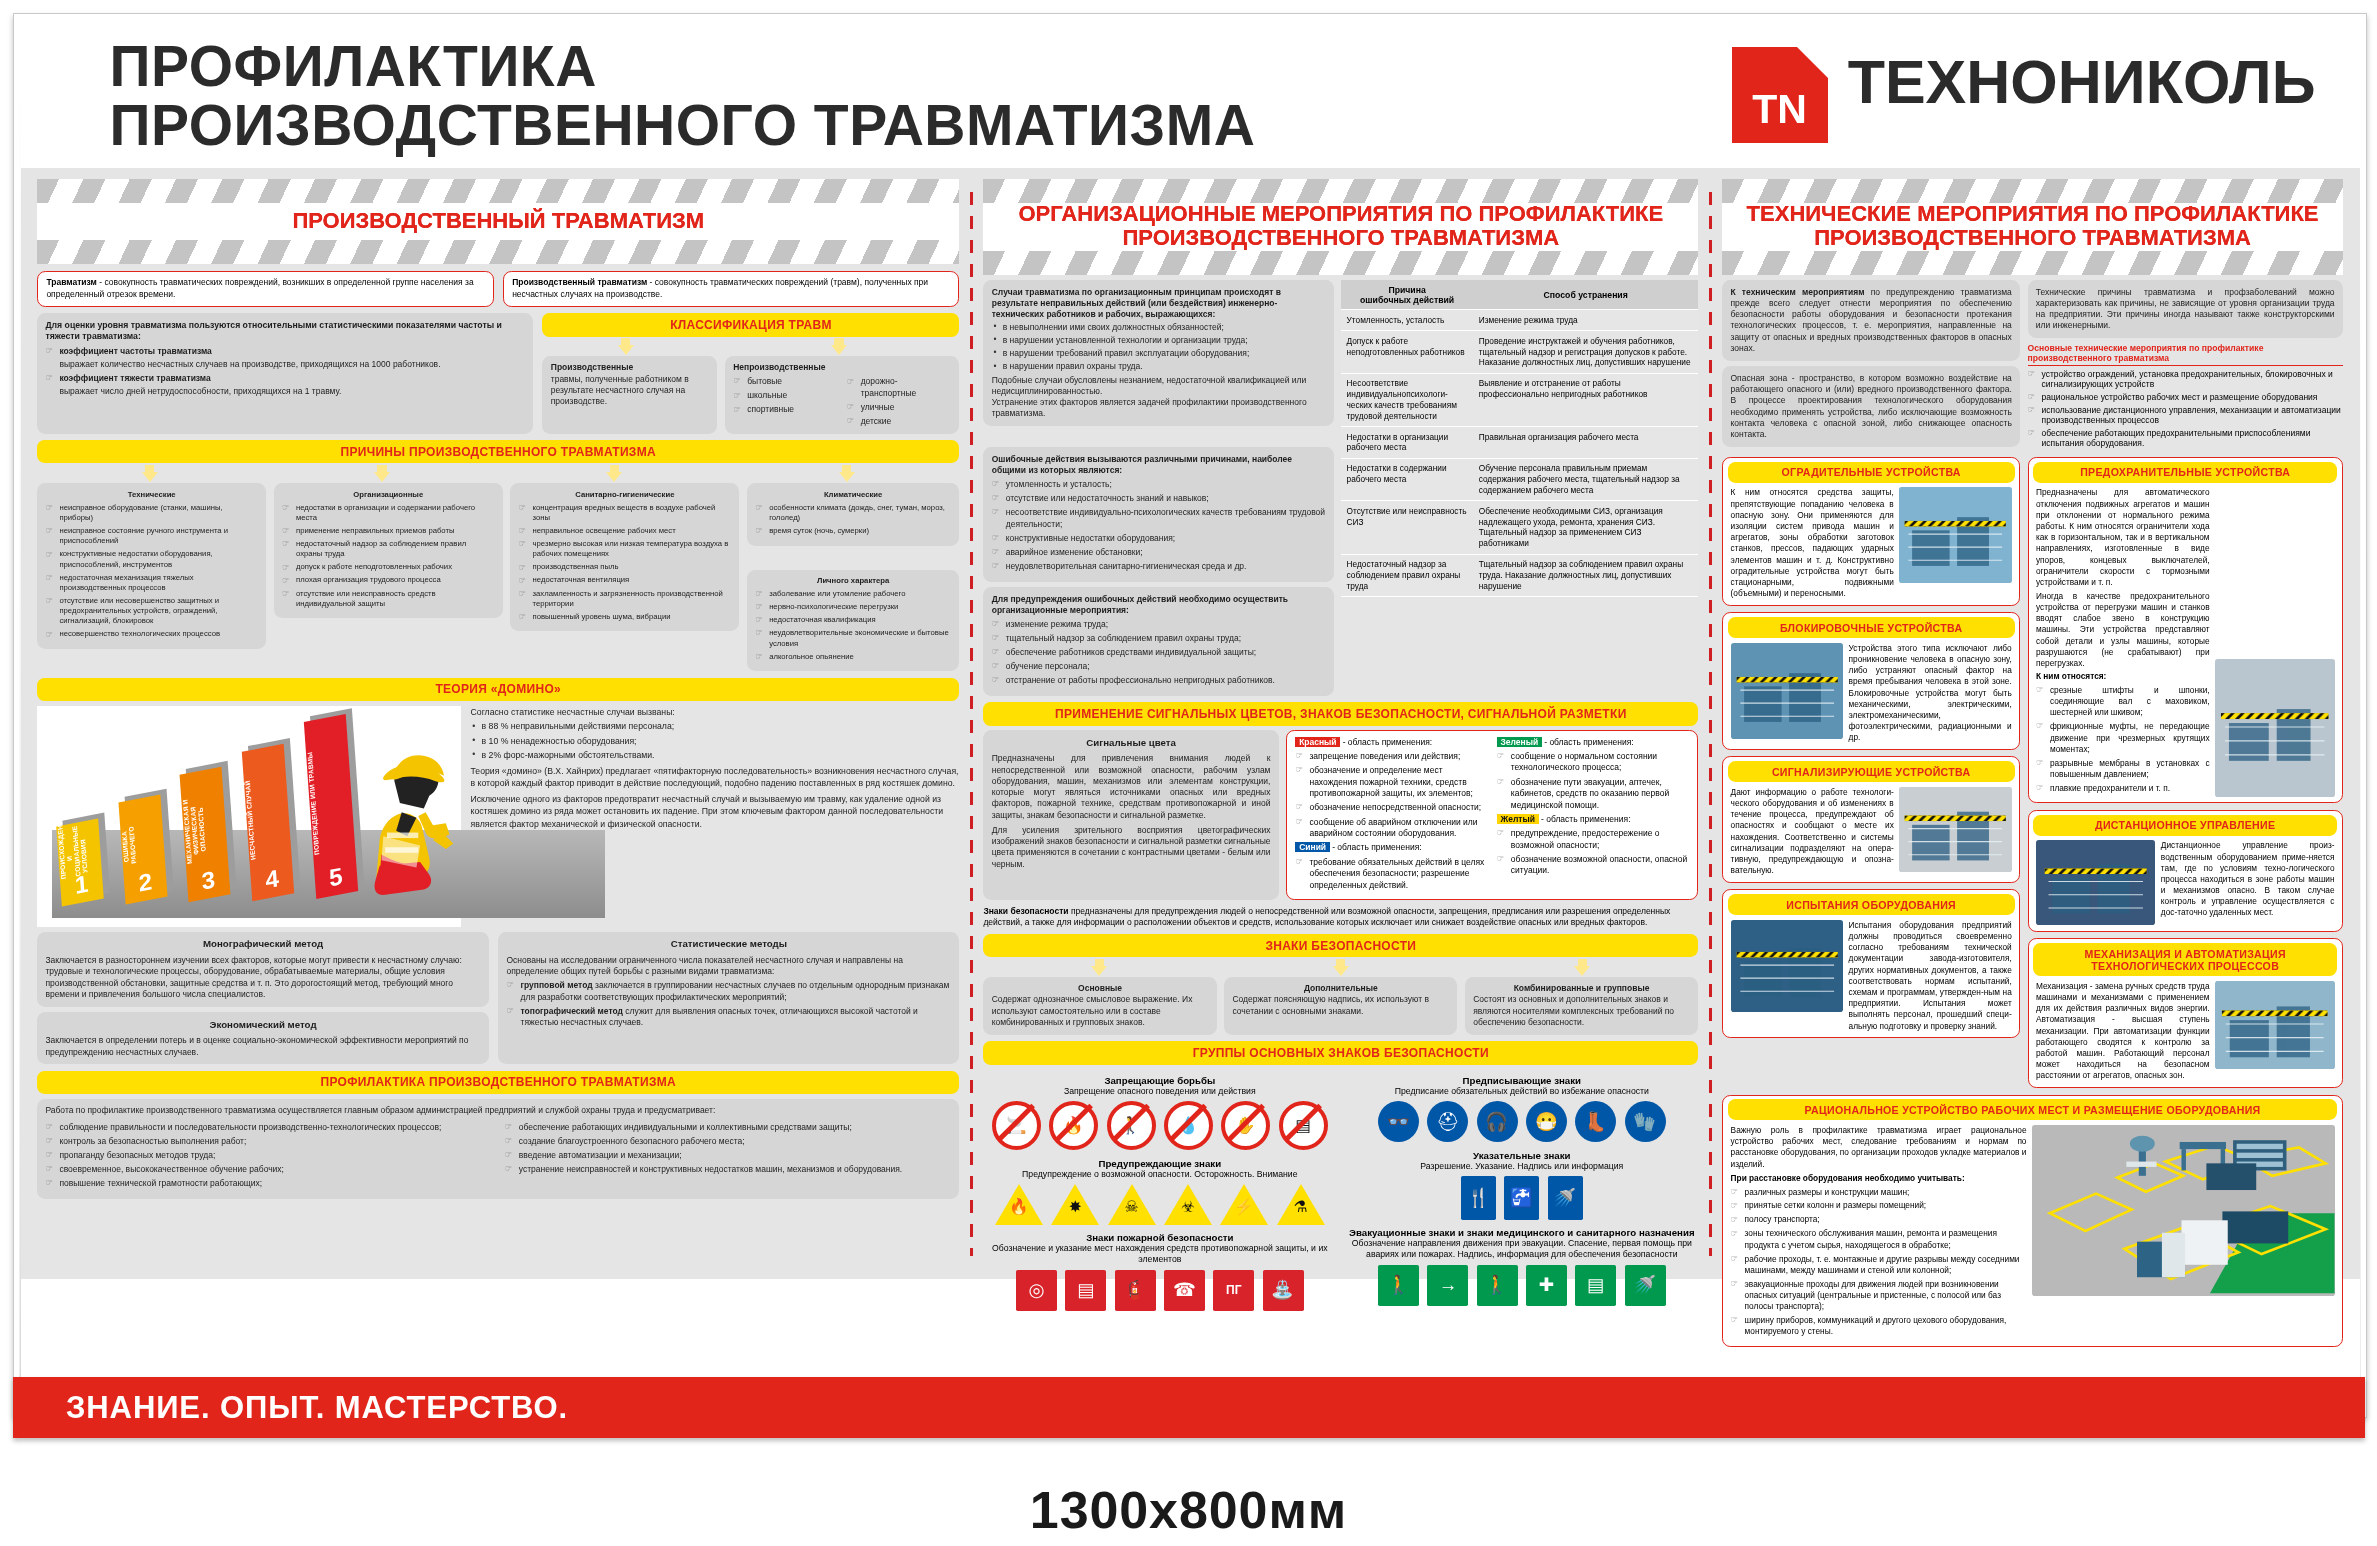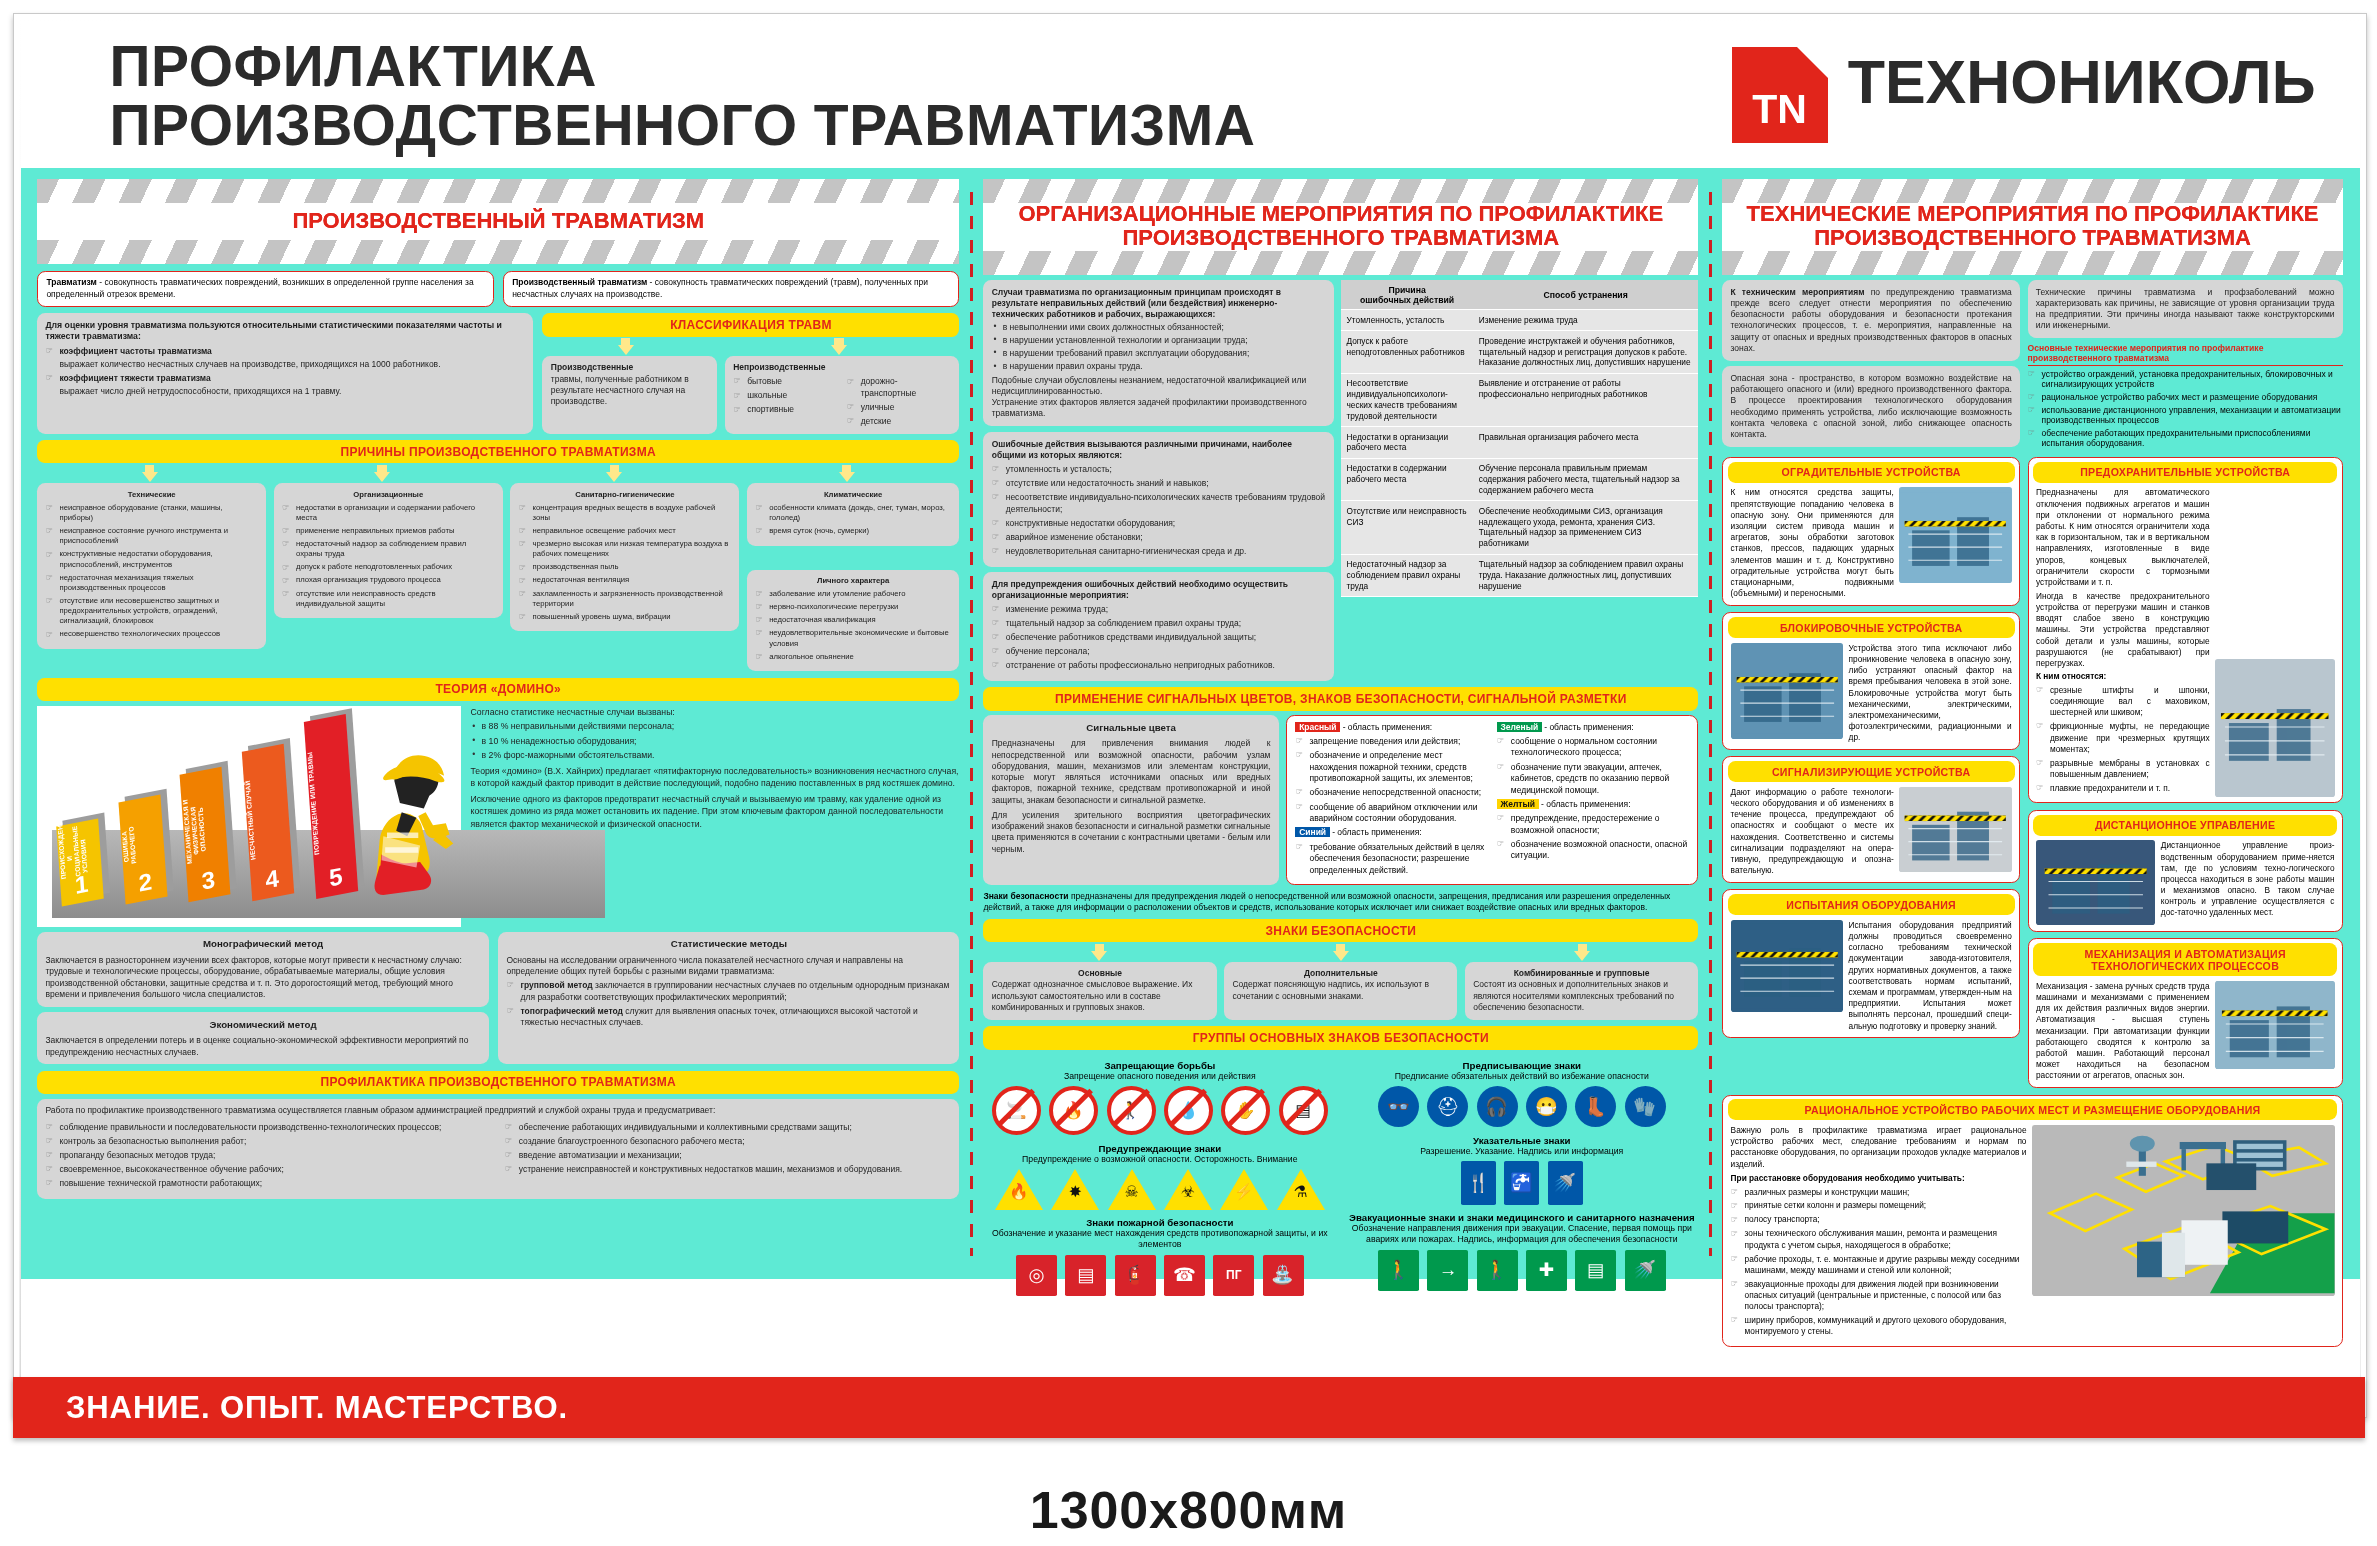--- a/index.html
+++ b/index.html
@@ -20,21 +20,21 @@
          white-space:pre-line;margin-left:7px;}
   .logo{position:absolute;right:44px;top:26px;display:flex;align-items:flex-start;gap:20px;}
   .logo-mark{width:96px;height:96px;background:#e1251b;position:relative;}
   .logo-mark .cut{position:absolute;right:0;top:0;width:0;height:0;
         border-left:31px solid transparent;border-top:31px solid #fff;}
   .logo-mark .tn{position:absolute;left:0;bottom:9.2px;width:96px;text-align:center;
         color:#fff;font-size:41px;font-weight:bold;font-family:"Liberation Sans",sans-serif;}
   .logo-text{font-size:61px;font-weight:bold;color:#2b2b2b;letter-spacing:0px;}
 
   
-  .content{position:absolute;left:0;top:147px;right:0;height:1111px;background:#5eead4;}
+  .content{position:absolute;left:0;top:147px;right:0;height:1111px;background:#e5e5e5;}
   .cols{position:absolute;left:16.6px;top:11px;right:16.6px;bottom:9.2px;display:flex;gap:0;}
   .col{position:relative;}
   .divider{width:13px;position:relative;}
   .divider::before{content:"";position:absolute;left:5.5px;top:13px;bottom:13px;width:2.8px;
         background:repeating-linear-gradient(180deg,#cf1f22 0 13px,transparent 13px 24px);}
 
   
   .band{position:relative;height:85px;background:#fff;overflow:hidden;}
   .band .stripes-top,.band .stripes-bot{position:absolute;left:0;right:0;height:24px;
         background:repeating-linear-gradient(115deg,#c4c4c4 0 20px,#ffffff 20px 42px);}
@@ -403,21 +403,21 @@
                 <div class="b">Случаи травматизма по организационным принципам происходят в результате неправильных действий (или бездействия) инженерно- технических работников и рабочих, выражающихся:</div>
                 <ul class="dot" id="c2-intro">
                       <li>в невыполнении ими своих должностных обязанностей;</li>
                       <li>в нарушении установленной технологии и организации труда;</li>
                       <li>в нарушении требований правил эксплуатации оборудования;</li>
                       <li>в нарушении правил охраны труда.</li>
                     </ul>
                 <div>Подобные случаи обусловлены незнанием, недостаточной квалификацией или недисциплинированностью.</div>
                 <div>Устранение этих факторов является задачей профилактики производственного травматизма.</div>
               </div>
-              <div class="gbox" style="margin-top:6px">
+              <div class="gbox" style="margin-top:21px">
                 <div class="b">Ошибочные действия вызываются различными причинами, наиболее общими из которых являются:</div>
                 <ul class="chk" id="c2-errors">
                       <li>утомленность и усталость;</li>
                       <li>отсутствие или недостаточность знаний и навыков;</li>
                       <li>несоответствие индивидуально-психологических качеств требованиям трудовой деятельности;</li>
                       <li>конструктивные недостатки оборудования;</li>
                       <li>аварийное изменение обстановки;</li>
                       <li>неудовлетворительная санитарно-гигиеническая среда и др.</li>
                     </ul>
               </div>

